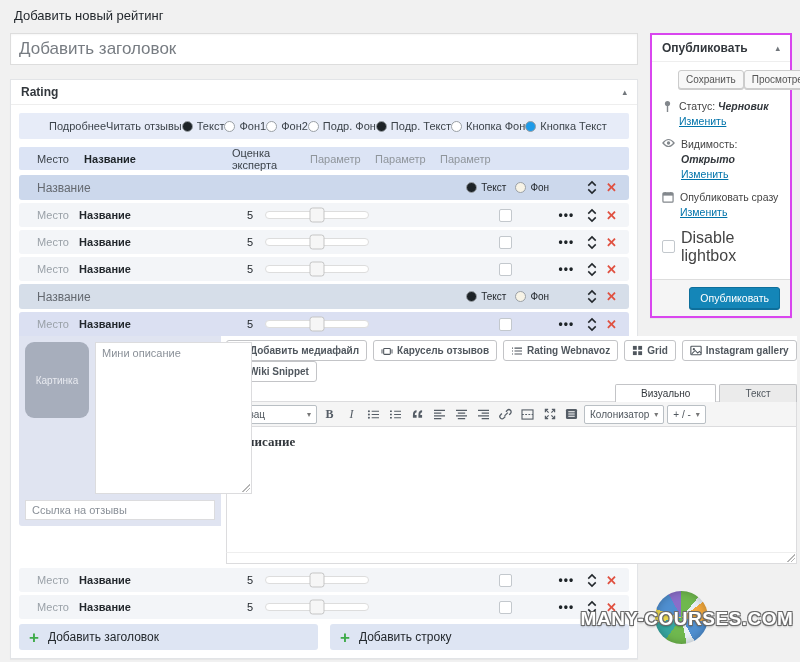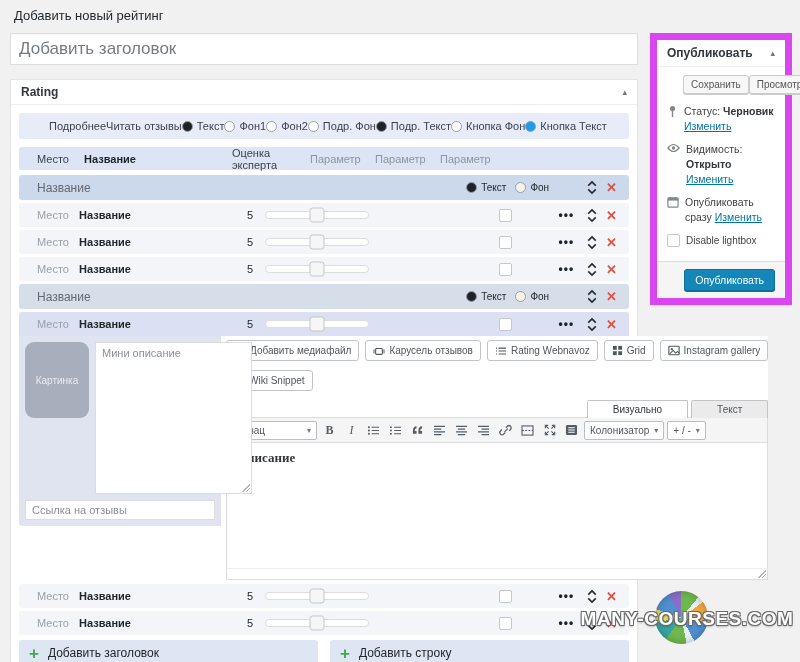--- a/index.html
+++ b/index.html
@@ -115,21 +115,21 @@
     font-size: 11px; padding: 4px 6px; color: #32373c; outline: none;
     font-family: "Liberation Sans", sans-serif; position: relative;
   }
   .mini-desc::placeholder { color: #8a9098; }
   .reviews-link {
     width: 100%; height: 20px; margin-top: 6px; border: 1px solid #dcdcde; background: #fff;
     font-size: 11px; padding: 0 6px; color: #8a9098; outline: none; font-family: "Liberation Sans", sans-serif;
   }
   .reviews-link::placeholder { color: #8a9098; }
   .exp-right { flex: 1; padding: 4px 0 0 5px; background: #fff; }
-  .media-row { display: flex; gap: 6px; margin-bottom: 9px; flex-wrap: nowrap; }
+  .media-row { display: flex; gap: 6px; margin-bottom: 0; flex-wrap: nowrap; font-weight: bold; }
   .media-btn {
     display: inline-flex; align-items: center; gap: 4px; height: 21px;
     background: #fff; border: 1px solid #c3c4c7; border-radius: 3px;
     font-size: 10px; color: #50575e; padding: 0 7px; cursor: pointer; white-space: nowrap;
   }
   .editor-tabs { display: flex; justify-content: flex-end; gap: 3px; margin: 2px 0 0; position: relative; z-index: 2; }
   .ed-tab { font-size: 10px; padding: 3px 25px; border: 1px solid #c3c4c7; border-bottom: none; color: #50575e; cursor: pointer; border-radius: 2px 2px 0 0; }
   .ed-tab.active { background: #fff; color: #32373c; }
   .ed-tab.inactive { background: #ebebeb; }
   .editor-toolbar {
@@ -161,35 +161,35 @@
 
   
   .add-row-bar { display: flex; gap: 12px; margin-top: 5px; }
   .add-btn {
     flex: 1; height: 26px; background: #dee5f3; border-radius: 3px; display: flex; align-items: center;
     padding: 0 10px; font-size: 12px; color: #23282d; cursor: pointer;
   }
   .plus { color: #3fab4a; font-size: 17px; font-weight: 700; margin-right: 9px; line-height: 1; }
 
   
-  .publish-box { background: #fff; border: 7px solid #d946ef; box-shadow: 0 1px 1px rgba(0,0,0,.04); }
+  .publish-box { background: #fff; border: 2px solid #d946ef; box-shadow: 0 1px 1px rgba(0,0,0,.04); }
   .pb-header { display: flex; justify-content: space-between; align-items: center; padding: 6px 10px; border-bottom: 1px solid #eee; }
   .pb-title { font-size: 12px; font-weight: 700; color: #32373c; }
   .pb-body { padding: 8px 10px 10px; }
   .pb-buttons { display: flex; justify-content: space-between; margin-bottom: 10px; padding-left: 16px; }
   .wp-btn {
     background: #f7f7f7; border: 1px solid #ccc; border-radius: 3px; color: #555;
     font-size: 10px; padding: 3px 7px; cursor: pointer; box-shadow: 0 1px 0 #ccc;
     font-family: "Liberation Sans", sans-serif;
   }
   .pb-row { display: flex; align-items: flex-start; gap: 6px; font-size: 10.5px; color: #444; margin-bottom: 9px; line-height: 1.4; }
   .pb-row .ic { flex: none; margin-top: 1px; }
-  .pb-row b { color: #32373c; }
+  .pb-row b { color: #32373c; font-style: italic; }
   a.edit-link { color: #0073aa; text-decoration: underline; font-size: 10.5px; cursor: pointer; }
-  .pb-check { display: flex; align-items: center; gap: 6px; font-size: 10px; color: #444; margin: 2px 0 4px; }
+  .pb-check { display: flex; align-items: center; gap: 6px; font-size: 16px; color: #444; margin: 2px 0 4px; }
   .pb-footer { background: #f5f5f5; border-top: 1px solid #ddd; padding: 7px 10px; text-align: right; }
   .primary-btn {
     background: #1486b8; border: 1px solid #0e6f9b; border-radius: 3px; color: #fff;
     font-size: 10.5px; padding: 4px 10px; cursor: pointer; box-shadow: 0 1px 0 #0e6f9b;
     font-family: "Liberation Sans", sans-serif;
   }
 
   
   .watermark { position: absolute; left: 578px; top: 591px; width: 218px; height: 56px; pointer-events: none; }
   .wm-globe {

